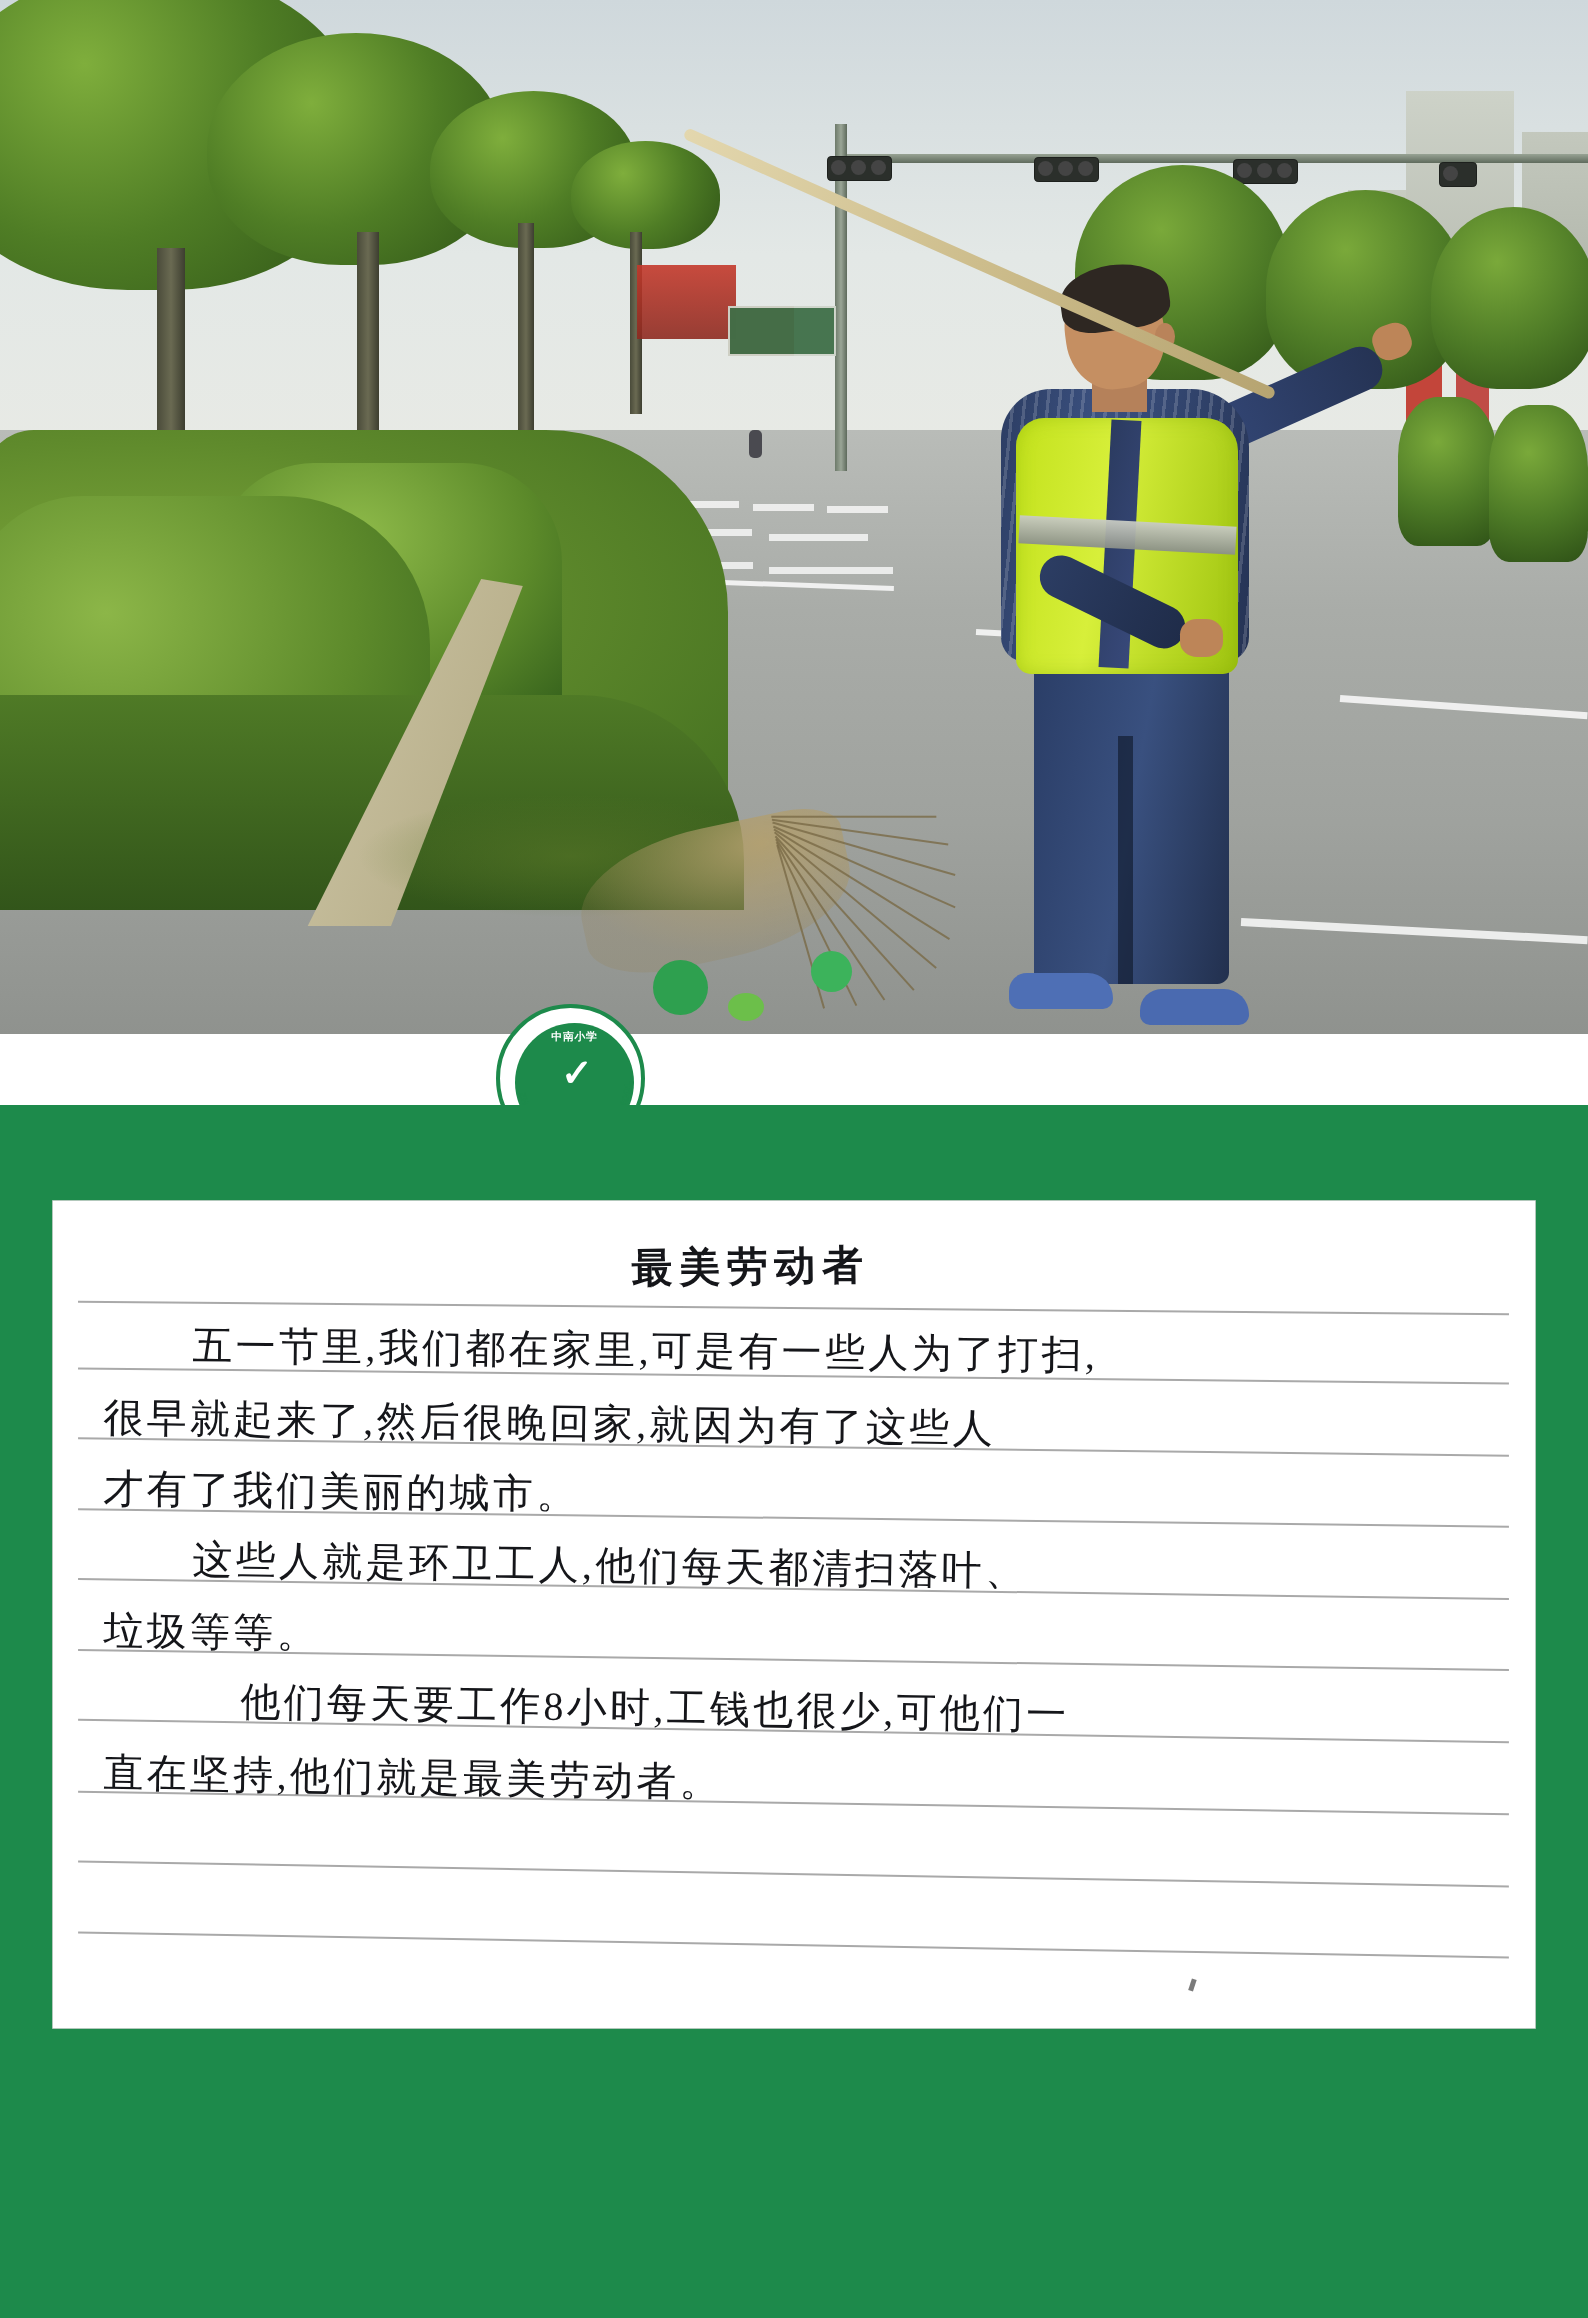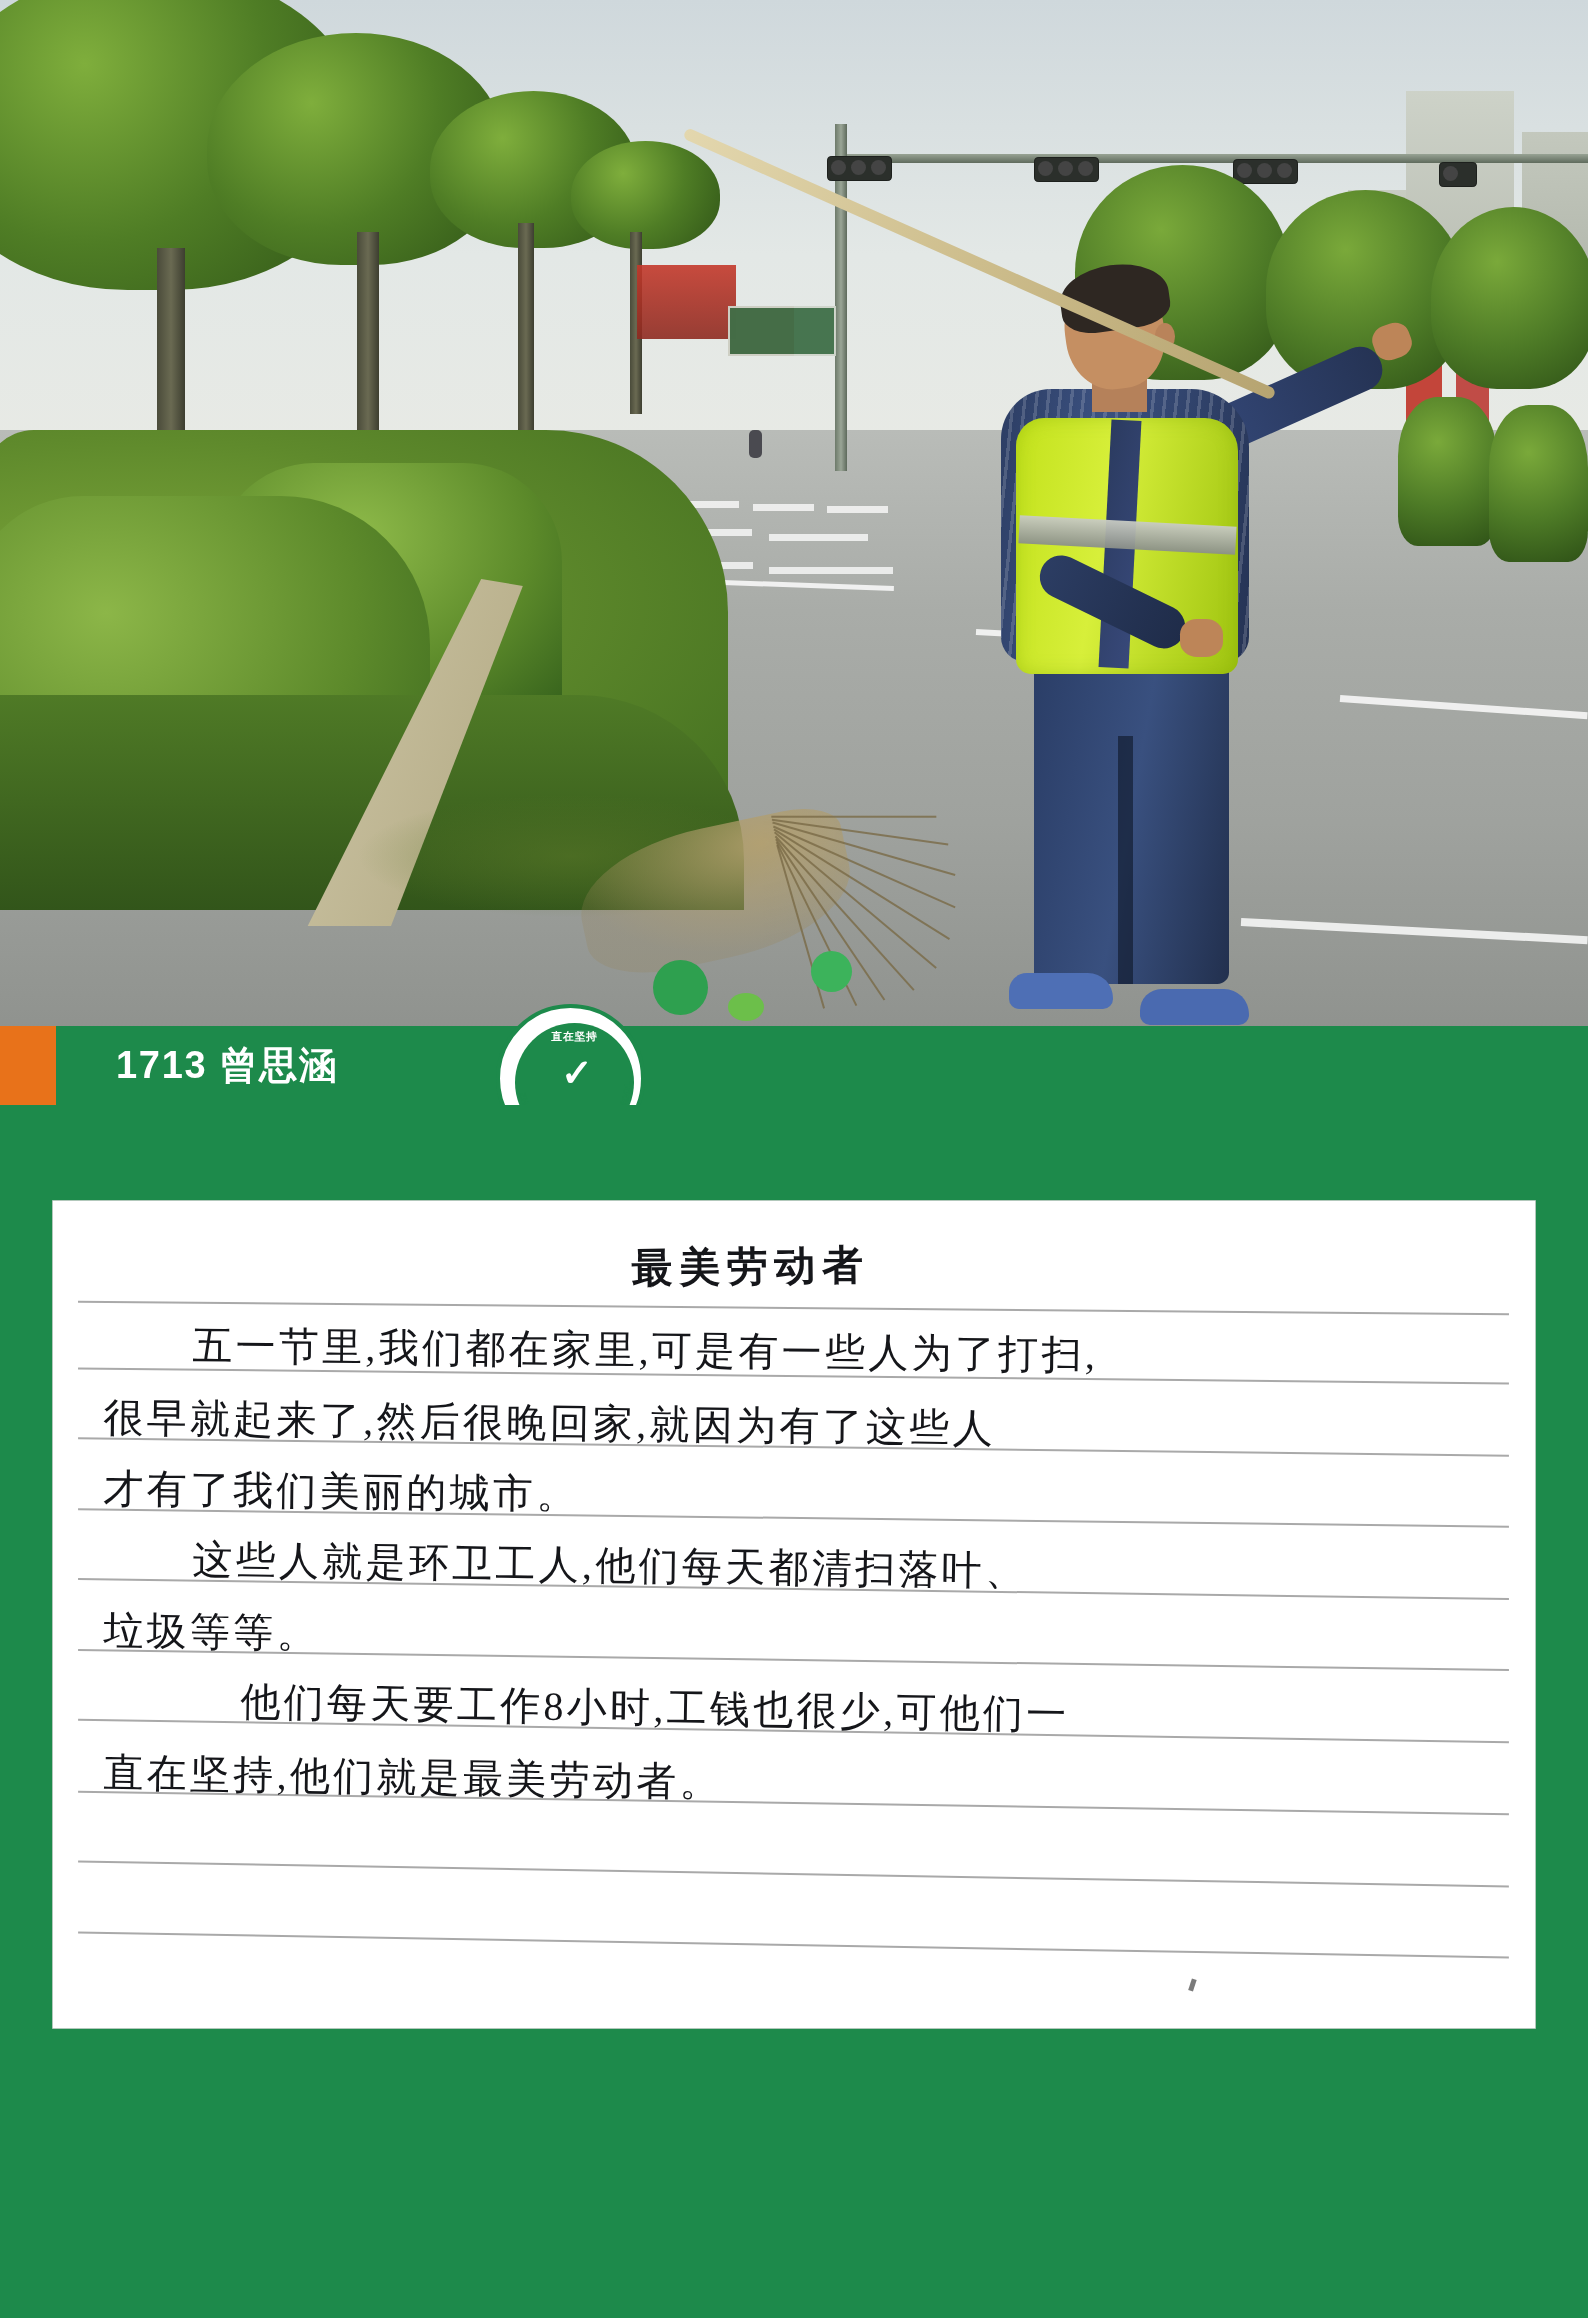--- a/index.html
+++ b/index.html
@@ -402,28 +402,24 @@
       <div class="bristle" style="left:207px; top:31px; width:170px; transform:rotate(86deg);"></div>
       <div class="bristle" style="left:207px; top:5px; width:178px; transform:rotate(20deg);"></div>
       <div class="bristle" style="left:207px; top:1.7px; width:165px; transform:rotate(12deg);"></div>
     </div>
 
     <div class="dot" style="left:653px; top:960px; width:55px; height:55px; background:#2ea04f;"></div>
     <div class="dot" style="left:811px; top:951px; width:41px; height:41px; background:#3cb35b;"></div>
     <div class="dot" style="left:728px; top:993px; width:36px; height:28px; background:#6cbf4a; border-radius:50%;"></div>
   </div>
 
-  <div class="namebar">
-    <div class="orange"></div>
-    <div class="label">1713 曾思涵</div>
-  </div>
 
   <div class="badge">
     <div class="badge-inner"></div>
-    <div class="badge-cn">直在坚持</div>
+    <div class="badge-cn">中南小学</div>
     <div class="badge-glyph">✓</div>
     <div class="badge-year">2010</div>
     <div class="badge-ring-text">
       <svg width="149" height="149" viewBox="0 0 180 180">
         <defs>
           <path id="ringpath" d="M 22,90 A 68,68 0 0 0 158,90" fill="none"></path>
         </defs>
         <text font-size="11" fill="#1d8a4b" font-family="Liberation Sans, sans-serif" font-weight="bold" letter-spacing="1.4">
           <textPath href="#ringpath" startOffset="6%">ZHONG NAN PRIMARY SCHOOL</textPath>
         </text>

